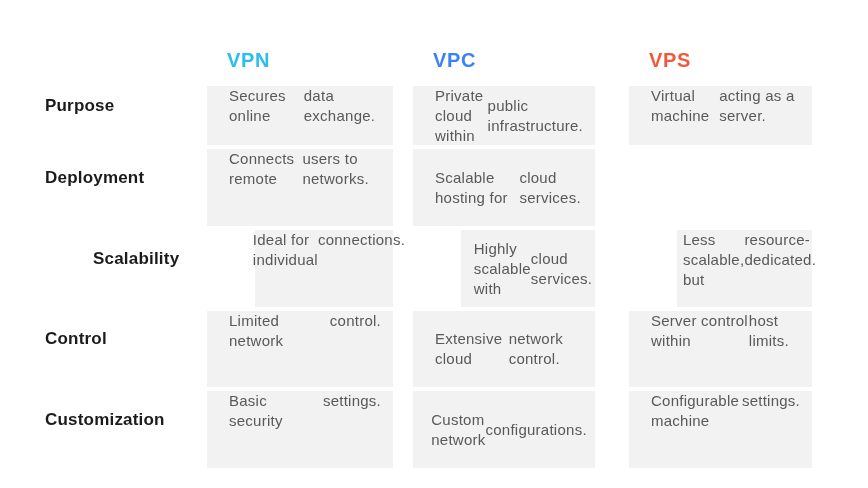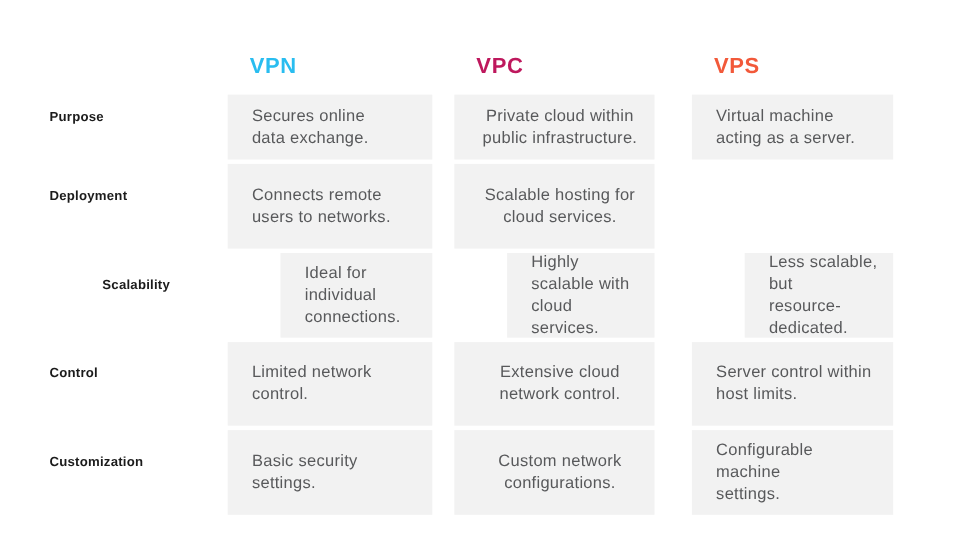--- a/index.html
+++ b/index.html
@@ -34,50 +34,49 @@
     display: flex;
     align-items: flex-end;
     padding: 0 0 10px 20px;
     font-size: 20px;
     font-weight: 800;
     letter-spacing: 0.6px;
   }
   .row-label {
     display: flex;
     align-items: center;
-    font-size: 12px;
+    font-size: 17px;
     font-weight: 700;
     color: #1b1b1b;
     letter-spacing: 0.2px;
   }
   .row-label span { transform: translateY(-10px); }
   .cell {
     background: #f2f2f2;
     display: flex;
-    flex-direction: column;
     justify-content: center;
     padding: 0 12px 0 22px;
     font-size: 15px;
     line-height: 20px;
     color: #58595b;
     letter-spacing: 0.25px;
   }
   .cell .line { display: block; }
 </style>
 </head>
 <body>
 
 <div class="canvas">
   <div class="grid">
 
     <div class="col-header c-vpn r1">
       <span style="color: rgb(41, 189, 240);">VPN</span>
     </div>
     <div class="col-header c-vpc r1">
-      <span style="color: #be185d;">VPC</span>
+      <span style="color: #3b82f6;">VPC</span>
     </div>
     <div class="col-header c-vps r1">
       <span style="color: rgb(242, 89, 58);">VPS</span>
     </div>
 
     <div class="row-label c-label r2">
       <span>Purpose</span>
     </div>
     <div class="cell c-vpn r2">
       <span class="line">Secures online</span>

